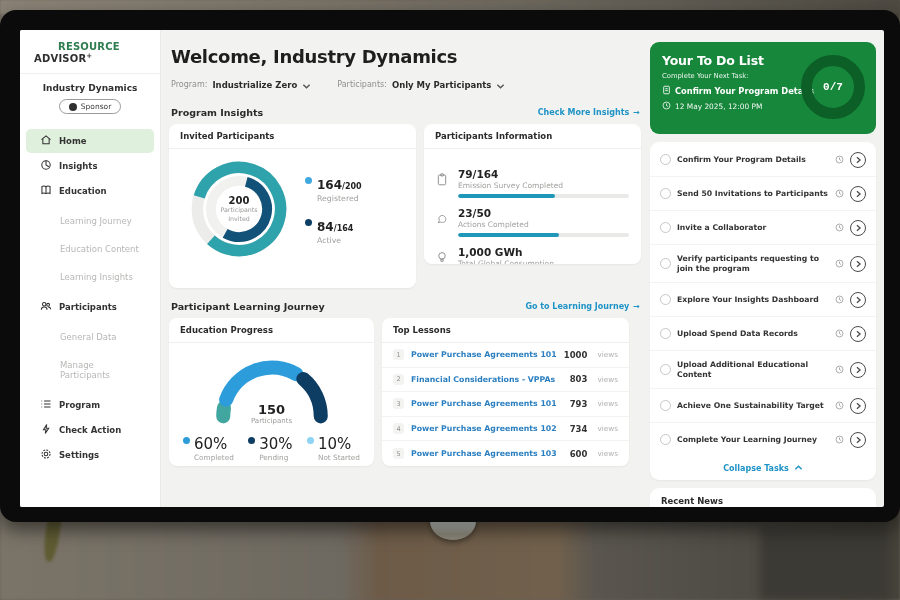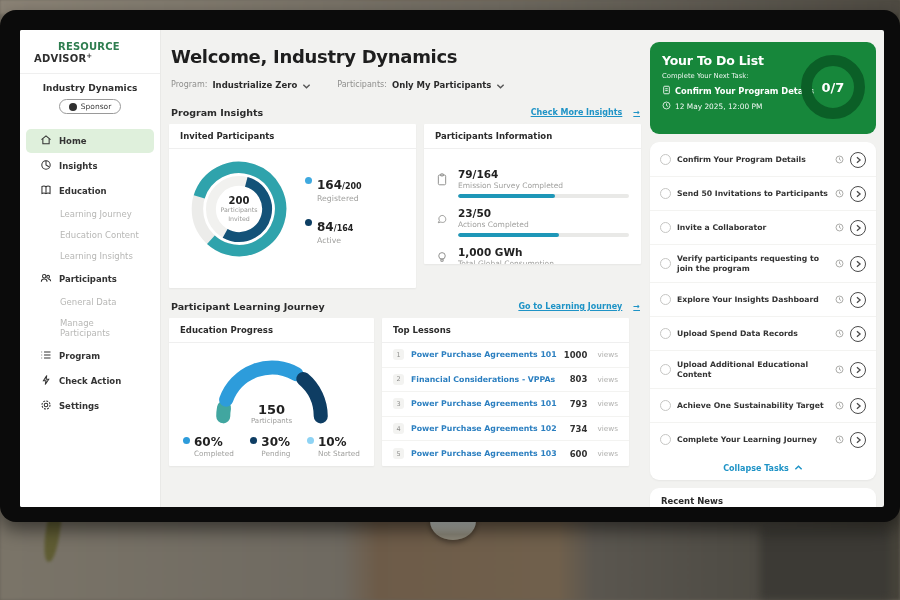--- a/index.html
+++ b/index.html
@@ -32,34 +32,34 @@
   .org-block { text-align:center; padding:9px 6px 10px; }
   .org-name { font-size:9px; font-weight:bold; color:#2f2f2f; }
   .badge { display:inline-flex; align-items:center; gap:4px; margin-top:6px; border:1px solid #9a9a9a;
     border-radius:10px; padding:2px 9px; font-size:7.5px; color:#3a3a3a; background:#fff; }
   .badge-dot { width:8px; height:8px; border-radius:50%; background:#2f2f2f; display:inline-block; }
   .nav { margin-top:4px; }
   .nav-item { display:flex; align-items:center; gap:7px; padding:5px 8px 5px 14px; margin:1px 6px;
     font-size:8.5px; font-weight:bold; color:#333; border-radius:5px; cursor:pointer; }
   .nav-item.active { background:#DFF0DC; }
   .nav-item svg { flex:none; }
-  .nav-sub { padding:5px 8px 5px 34px; margin:1px 6px; font-size:8.5px; color:#b7b7b5; cursor:pointer; }
+  .nav-sub { padding:5px 8px 5px 34px; margin:8px 6px; font-size:8.5px; color:#b7b7b5; cursor:pointer; }
 
   
   .main { flex:1; padding:10px 8px 0 8px; min-width:0; }
   .welcome { font-size:18px; font-weight:bold; color:#1e1e1e; letter-spacing:-.3px; margin:6px 0 8px 2px; }
   .filters { display:flex; gap:26px; align-items:center; margin-left:2px; }
   .filter { display:flex; align-items:center; gap:5px; }
   .f-label { font-size:8px; color:#8f8f8d; }
   .f-value { font-size:8.5px; font-weight:bold; color:#2b2b2b; }
   .section-row { display:flex; justify-content:space-between; align-items:center; margin:13px 2px 6px; }
   .section-title { font-size:9.5px; font-weight:bold; color:#2b2b2b; }
-  .link { font-size:8px; font-weight:bold; color:#1E93C6; cursor:pointer; display:flex; gap:11px; align-items:center;text-decoration:underline; }
+  .link { font-size:8px; font-weight:bold; color:#1E93C6; cursor:pointer; display:flex; gap:4px; align-items:center; }
   .cards-row { display:flex; gap:8px; }
-  .card { background:#fff; border-radius:1px; box-shadow:0 1px 2px rgba(0,0,0,.05); overflow:hidden; }
+  .card { background:#fff; border-radius:8px; box-shadow:0 1px 2px rgba(0,0,0,.05); overflow:hidden; }
   .card-title { padding:7px 11px; border-bottom:1px solid #efefef; font-size:8.5px; font-weight:bold; color:#2b2b2b; }
 
   .card-invited { width:247px; height:164px; }
   .donut-wrap { display:flex; align-items:center; gap:14px; padding:8px 10px; }
   .donut-box { position:relative; width:104px; height:104px; flex:none; margin-left:8px; }
   .donut-center { position:absolute; inset:0; display:flex; flex-direction:column; align-items:center; justify-content:center; text-align:center; }
   .donut-center .v { font-size:10px; font-weight:bold; color:#222; }
   .donut-center .l { font-size:6.3px; color:#9a9a98; line-height:1.3; }
   .dlegend { display:flex; flex-direction:column; gap:13px; }
   .dl-item { display:flex; gap:5px; }
@@ -79,42 +79,42 @@
   .fill { height:100%; background:#1E97B8; border-radius:2px; }
 
   .card-edu { width:205px; height:148px; }
   .gauge-wrap { position:relative; width:160px; margin:4px auto 0; }
   .gauge-center { position:absolute; left:0; right:0; bottom:4px; text-align:center; }
   .gauge-center .v { font-size:13px; font-weight:bold; color:#222; }
   .gauge-center .l { font-size:7px; color:#9a9a98; }
   .glegend { display:flex; justify-content:space-between; padding:6px 14px 0; }
   .gl-item { display:flex; gap:4px; }
   .gl-dot { width:7px; height:7px; border-radius:50%; margin-top:2px; flex:none; }
-  .gl-pct { font-size:12px; font-weight:bold; color:#222; }
+  .gl-pct { font-size:15px; font-weight:normal; color:#222; }
   .gl-label { font-size:7.3px; color:#a0a09e; }
 
   .card-lessons { width:247px; height:148px; }
   .lesson { display:flex; align-items:center; gap:7px; padding:0 11px; height:24.6px; border-bottom:1px solid #f3f3f1; }
   .lesson:last-child { border-bottom:none; }
   .rank { width:11px; height:11px; border-radius:3px; background:#f3f3f1; color:#8f8f8d; font-size:6.5px;
     display:flex; align-items:center; justify-content:center; flex:none; }
   .l-title { flex:1; font-size:7.8px; font-weight:600; color:#2B7FC0; cursor:pointer; white-space:nowrap; overflow:hidden; }
   .l-views { font-size:8.5px; font-weight:bold; color:#333; }
   .l-suffix { font-size:7.3px; color:#b0b0ae; margin-left:3px; }
 
   
   .rightcol { width:234px; flex:none; padding:12px 8px 0 0; }
   .todo-green { position:relative; height:92px; border-radius:9px; background:#17873B; padding:11px 12px; color:#fff; }
   .tg-title { font-size:12.5px; font-weight:bold; letter-spacing:-.2px; }
   .tg-sub { font-size:6.8px; margin-top:4px; opacity:.92; }
   .tg-task { display:flex; align-items:center; gap:4px; margin-top:5px; font-size:8.3px; font-weight:bold; }
   .tg-date { display:flex; align-items:center; gap:4px; margin-top:4px; font-size:7.4px; opacity:.95; }
   .ring { position:absolute; right:11px; top:13px; width:64px; height:64px; border-radius:50%;
     border:11px solid #0B5F27; display:flex; align-items:center; justify-content:center; }
-  .ring span { font-size:13px; font-weight:bold; color:#fff; }
+  .ring span { font-size:11px; font-weight:bold; color:#fff;font-family:Liberation Mono, monospace; }
 
   .todo-card { background:#fff; border-radius:9px; margin-top:8px; padding-top:1px; box-shadow:0 1px 2px rgba(0,0,0,.05); }
   .task { display:flex; align-items:center; gap:6px; padding:8.5px 10px; border-bottom:1px solid #f3f3f1; }
   .radio { width:11px; height:11px; border:1.3px solid #c6c6c4; border-radius:50%; flex:none; cursor:pointer; }
   .t-label { flex:1; font-size:7.7px; font-weight:600; color:#333; line-height:1.3; cursor:pointer; }
   .t-clock { color:#9a9a98; flex:none; display:flex; }
   .chev { width:16px; height:16px; border:1.3px solid #4a4a4a; border-radius:50%; flex:none; display:flex;
     align-items:center; justify-content:center; color:#4a4a4a; cursor:pointer; }
   .collapse { display:flex; align-items:center; justify-content:center; gap:5px; padding:8px 0 7px;
     color:#1E93C6; font-size:8px; font-weight:bold; cursor:pointer; }

